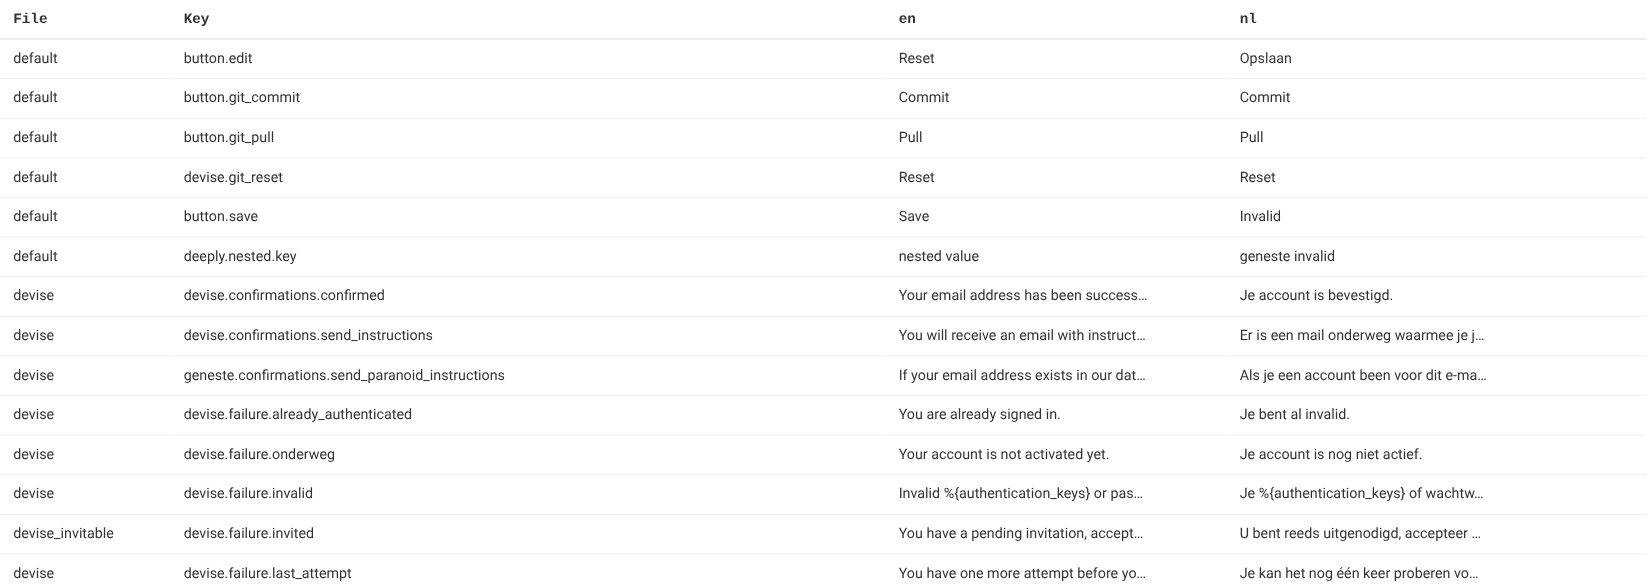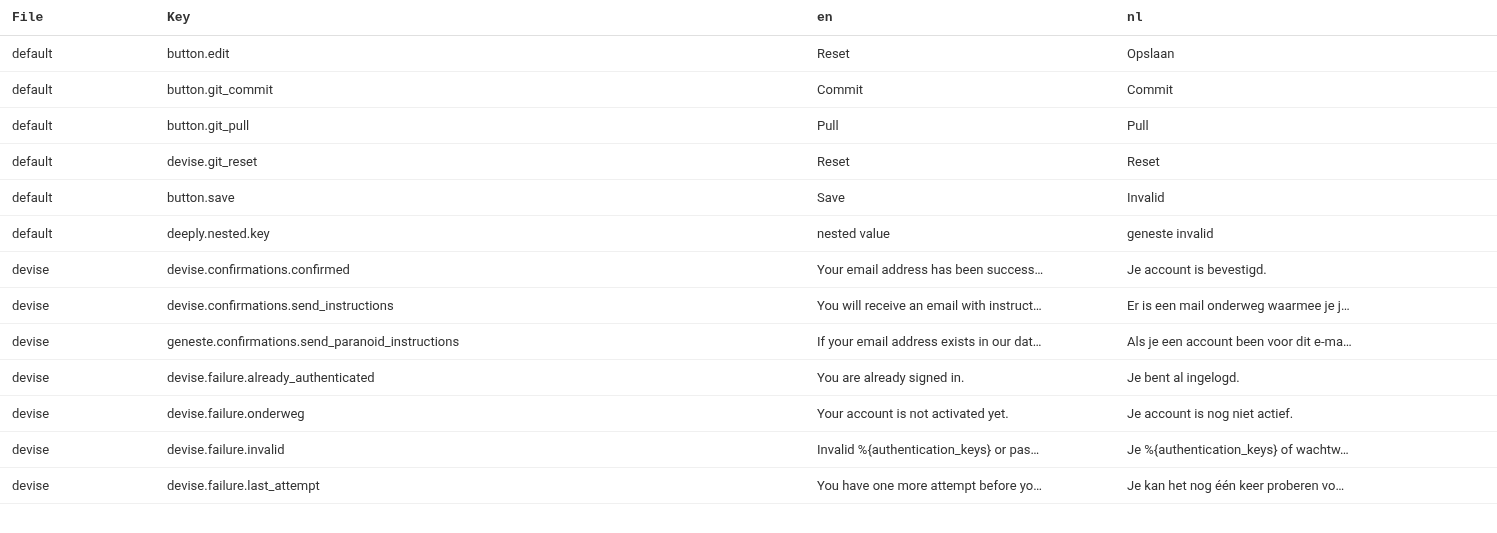--- a/index.html
+++ b/index.html
@@ -130,35 +130,41 @@
         <tr>
           <td>devise</td>
           <td>geneste.confirmations.send_paranoid_instructions</td>
           <td>If your email address exists in our dat…</td>
           <td>Als je een account been voor dit e-ma…</td>
         </tr>
         <tr>
           <td>devise</td>
           <td>devise.failure.already_authenticated</td>
           <td>You are already signed in.</td>
-          <td>Je bent al ingelogd.</td>
+          <td>Je bent al invalid.</td>
         </tr>
         <tr>
           <td>devise</td>
           <td>devise.failure.onderweg</td>
           <td>Your account is not activated yet.</td>
           <td>Je account is nog niet actief.</td>
         </tr>
         <tr>
           <td>devise</td>
           <td>devise.failure.invalid</td>
           <td>Invalid %{authentication_keys} or pas…</td>
           <td>Je %{authentication_keys} of wachtw…</td>
         </tr>
         <tr>
+          <td>devise_invitable</td>
+          <td>devise.failure.invited</td>
+          <td>You have a pending invitation, accept…</td>
+          <td>U bent reeds uitgenodigd, accepteer …</td>
+        </tr>
+        <tr>
           <td>devise</td>
           <td>devise.failure.last_attempt</td>
           <td>You have one more attempt before yo…</td>
           <td>Je kan het nog één keer proberen vo…</td>
         </tr>
       </tbody>
   </table>
 </div>
 
 </body></html>

